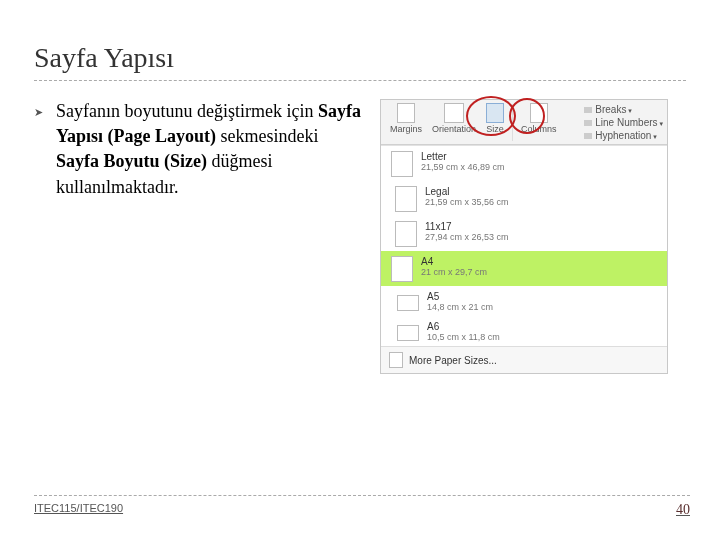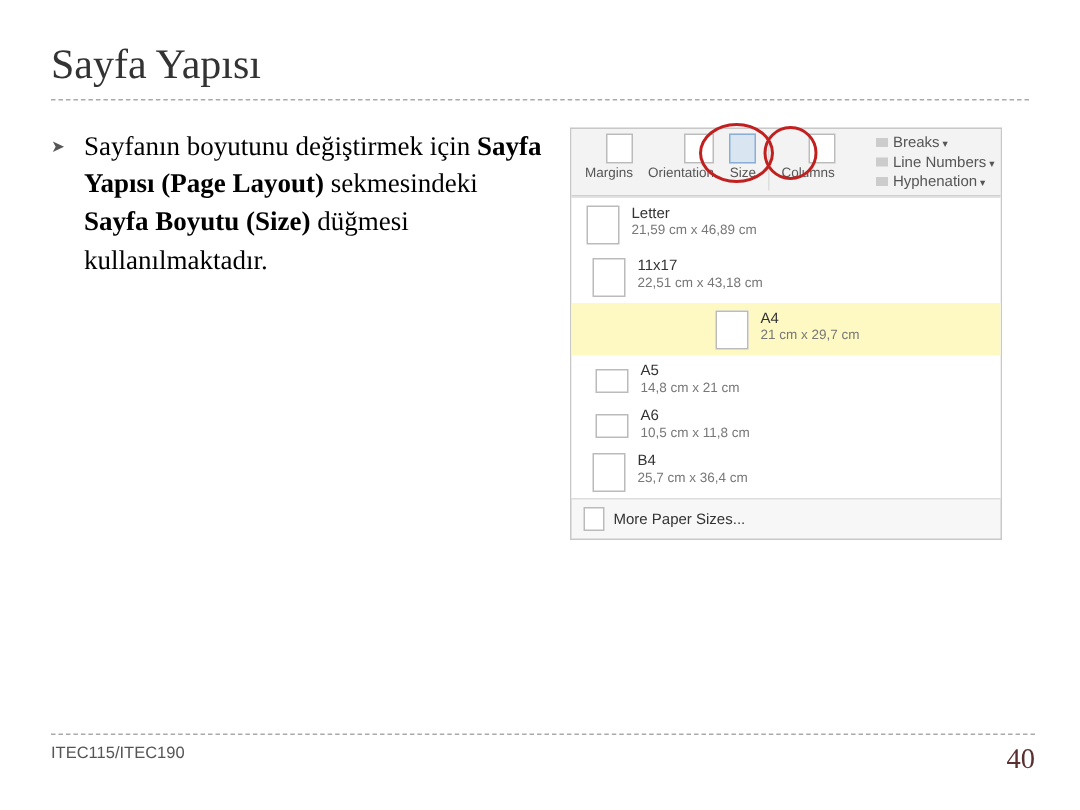--- a/index.html
+++ b/index.html
@@ -2,21 +2,21 @@
 <html><head>
 <meta charset="utf-8">
 <style>
   * { box-sizing: border-box; margin: 0; padding: 0; }
   body {
     width: 720px; height: 540px;
     font-family: Georgia, 'Times New Roman', serif;
     background: #fff; color: #000;
     position: relative;
   }
-  .slide { padding: 28px 34px 0 34px; height: 100%; }
+  .slide { padding: 42px 34px 0 34px; height: 100%; }
   .title {
     font-size: 28px; color: #333; font-weight: 400;
     margin-bottom: 6px;
   }
   .hr {
     border: none; border-top: 1px dashed #aaa;
     margin-bottom: 18px;
   }
   .content { display: flex; gap: 16px; }
   .left { flex: 0 0 330px; }
@@ -28,21 +28,21 @@
   .word-panel {
     border: 1px solid #c8c8c8; background: #f7f7f7;
     width: 288px; font-family: "Segoe UI", Arial, sans-serif;
     font-size: 10px; color: #444;
   }
   .ribbon {
     display: flex; align-items: flex-start;
     border-bottom: 1px solid #d0d0d0; background: #f3f3f3;
     padding: 2px 4px 1px 4px; position: relative;
   }
-  .rgroup { display: flex; flex-direction: column; align-items: flex-end; padding: 1px 5px; }
+  .rgroup { display: flex; flex-direction: column; align-items: center; padding: 1px 5px; }
   .rgroup .ic { width: 18px; height: 20px; background: #fff; border: 1px solid #bbb; margin-bottom: 1px; position: relative; }
   .rgroup .ic.ori { width: 20px; }
   .rgroup .ic.size { background: #d9e6f2; border-color: #8aaed6; }
   .rgroup .lbl { font-size: 9px; color: #555; }
   .sep { width: 1px; background: #ddd; align-self: stretch; margin: 2px 3px; }
   .circle1 {
     position: absolute; left: 85px; top: -4px;
     width: 50px; height: 40px; border: 2px solid #c02020; border-radius: 50%;
     pointer-events: none;
   }
@@ -55,43 +55,43 @@
   .rright div::before { content: ""; display: inline-block; width: 8px; height: 6px; background: #ccc; margin-right: 3px; vertical-align: middle; }
   .rright .dd::after { content: " ▾"; font-size: 7px; }
 
   .drop {
     background: #fff; border-top: 1px solid #e2e2e2;
   }
   .item {
     display: flex; gap: 8px; padding: 5px 8px 4px 10px;
     border-bottom: 0;
   }
-  .item.sel { background: #fef9c3; justify-content: center; }
+  .item.sel { background: #bef264; }
   .thumb {
     width: 22px; height: 26px; background: #fff; border: 1px solid #bbb;
     flex: 0 0 22px;
   }
   .thumb.t { width: 14px; height: 26px; margin-left: 4px; }
   .thumb.a5 { width: 10px; height: 16px; margin: 4px 0 0 6px; }
   .meta { display: flex; flex-direction: column; }
   .meta .n { font-size: 10px; color: #333; }
   .meta .d { font-size: 9px; color: #777; }
   .more {
     border-top: 1px solid #ddd; padding: 5px 8px; font-size: 10px; color: #333;
     display: flex; align-items: center; gap: 6px;
   }
   .more .mi { width: 14px; height: 16px; background: #fff; border: 1px solid #bbb; }
 
   .footer {
     position: absolute; left: 34px; right: 30px; bottom: 22px;
     border-top: 1px dashed #aaa; padding-top: 6px;
     display: flex; justify-content: space-between;
-    font-family: Arial, sans-serif; font-size: 11px; color: #555;
+    font-family: Arial, sans-serif; font-size: 11px; color: #555; text-decoration: underline;
   }
-  .footer .pg { font-family: Georgia, serif; font-size: 19px; color: #5a2f2f; }
+  .footer .pg { font-family: Georgia, serif; font-size: 14px; color: #5a2f2f; }
 </style>
 </head>
 <body>
 
 <div class="slide">
   <h1 class="title">Sayfa Yapısı</h1>
   <hr class="hr">
   <div class="content">
     <div class="left">
       <div class="bullet">
@@ -134,22 +134,29 @@
             <div class="item">
               <div class="thumb "></div>
               <div class="meta">
                 <div class="n">Letter</div>
                 <div class="d">21,59 cm x 46,89 cm</div>
               </div>
             </div>
             <div class="item">
               <div class="thumb t"></div>
               <div class="meta">
+                <div class="n">Legal</div>
+                <div class="d">21,59 cm x 35,56 cm</div>
+              </div>
+            </div>
+            <div class="item">
+              <div class="thumb t"></div>
+              <div class="meta">
                 <div class="n">11x17</div>
-                <div class="d">22,51 cm x 43,18 cm</div>
+                <div class="d">27,94 cm x 26,53 cm</div>
               </div>
             </div>
             <div class="item sel">
               <div class="thumb "></div>
               <div class="meta">
                 <div class="n">A4</div>
                 <div class="d">21 cm x 29,7 cm</div>
               </div>
             </div>
             <div class="item">
@@ -159,27 +166,20 @@
                 <div class="d">14,8 cm x 21 cm</div>
               </div>
             </div>
             <div class="item">
               <div class="thumb a5"></div>
               <div class="meta">
                 <div class="n">A6</div>
                 <div class="d">10,5 cm x 11,8 cm</div>
               </div>
             </div>
-            <div class="item">
-              <div class="thumb t"></div>
-              <div class="meta">
-                <div class="n">B4</div>
-                <div class="d">25,7 cm x 36,4 cm</div>
-              </div>
-            </div>
           </div>
         <div class="more">
           <span class="mi"></span>
           <span>More Paper Sizes...</span>
         </div>
       </div>
     </div>
   </div>
 
   <div class="footer">

